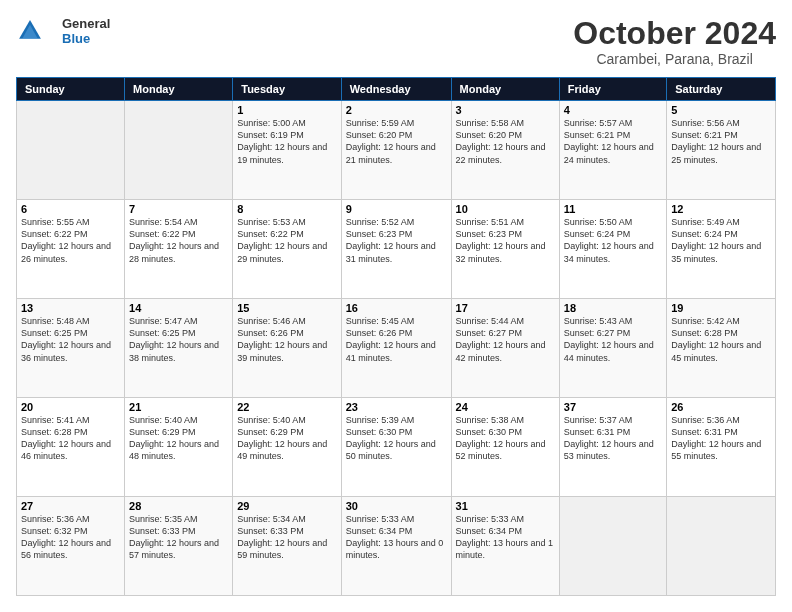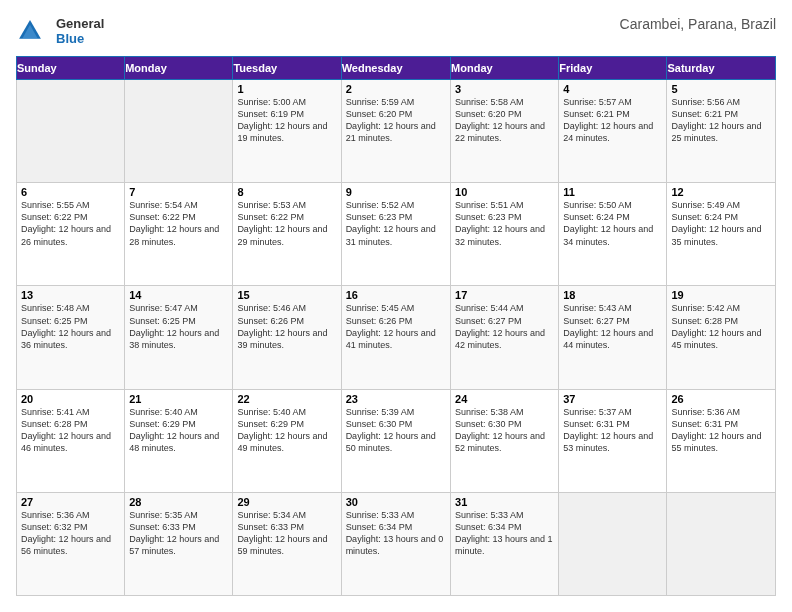--- a/index.html
+++ b/index.html
@@ -19,21 +19,21 @@
     }
     .header {
       display: flex;
       justify-content: space-between;
       align-items: flex-start;
       margin-bottom: 10px;
     }
     .logo {
       display: flex;
       align-items: center;
-      gap: 12px;
+      gap: 18px;
     }
     .logo-text {
       display: flex;
       flex-direction: column;
       font-size: 13px;
       font-weight: bold;
     }
     .logo-general { color: #333; }
     .logo-blue { color: #1a6eb5; }
     .logo-icon {
@@ -54,23 +54,23 @@
       color: #555;
       text-align: center;
     }
     .calendar {
       width: 100%;
       border-collapse: collapse;
       flex: 1;
       font-size: 9.5px;
     }
     .calendar thead th {
-      background: #4c1d95;
+      background: #0f172a;
       color: #fff;
-      padding: 5px 0;
+      padding: 5px 8px;
       text-align: left;
       font-size: 11px;
       border: 1px solid #1a6eb5;
     }
     .calendar tbody td {
       border: 1px solid #ccc;
       vertical-align: top;
       padding: 3px 4px;
       width: 113px;
       height: 88px;
@@ -105,20 +105,21 @@
       <svg class="logo-icon" viewBox="0 0 36 36">
         <polygon points="18,4 32,28 4,28" fill="#1a6eb5"></polygon>
         <polygon points="18,10 28,28 8,28" fill="#5ba3e0" opacity="0.5"></polygon>
       </svg>
       <div class="logo-text">
         <span class="logo-general">General</span>
         <span class="logo-blue">Blue</span>
       </div>
     </div>
     <div class="title-area">
+      <div class="month-title">October 2024</div>
       <div class="location">Carambei, Parana, Brazil</div>
     </div>
   </div>
 
   <table class="calendar">
     <thead>
       <tr>
       <th>Sunday</th>
           <th>Monday</th>
           <th>Tuesday</th>

